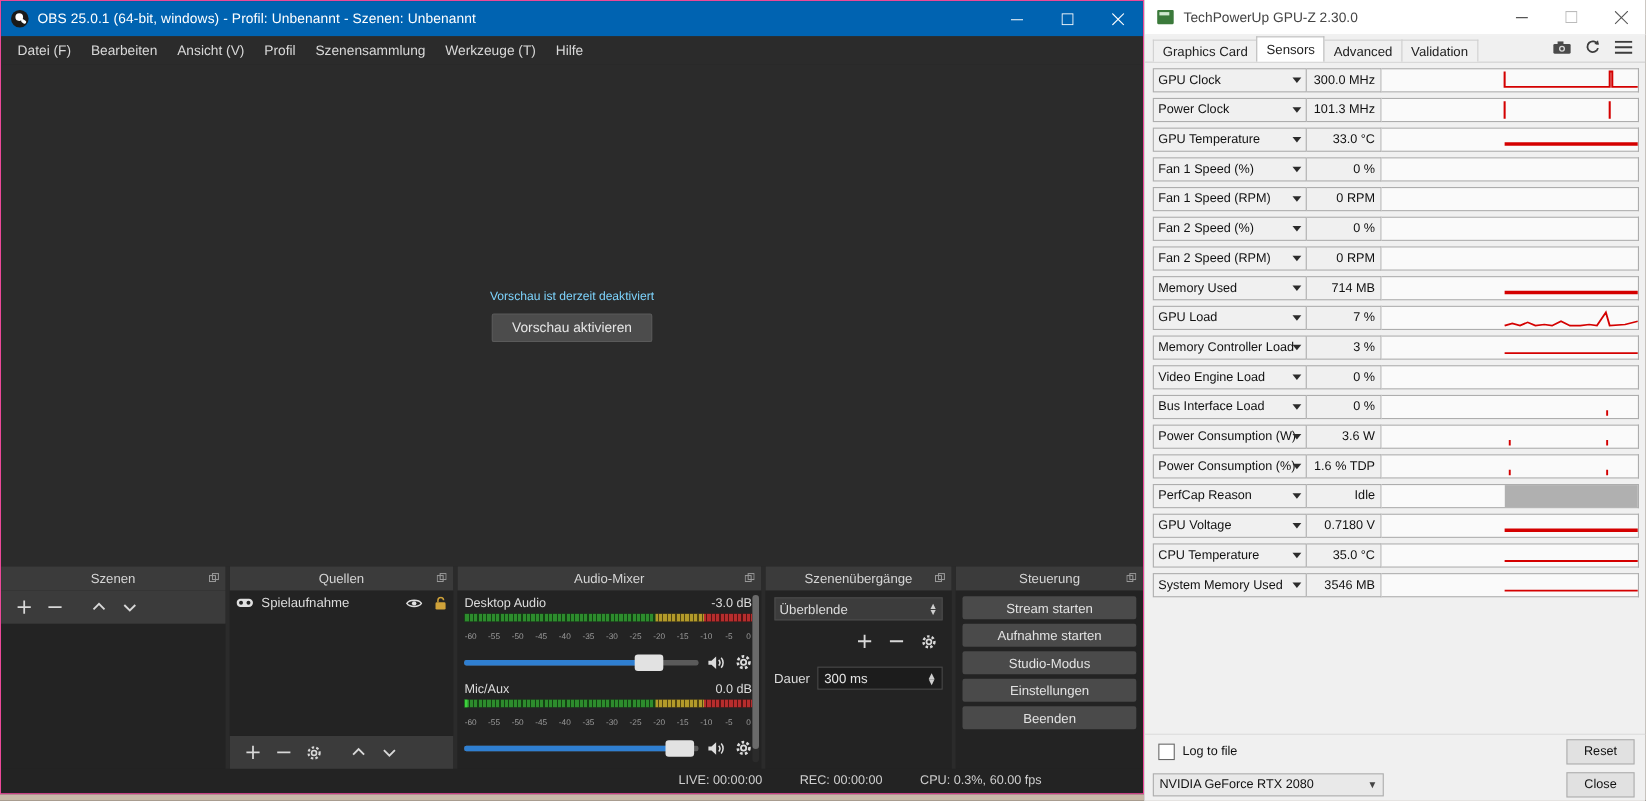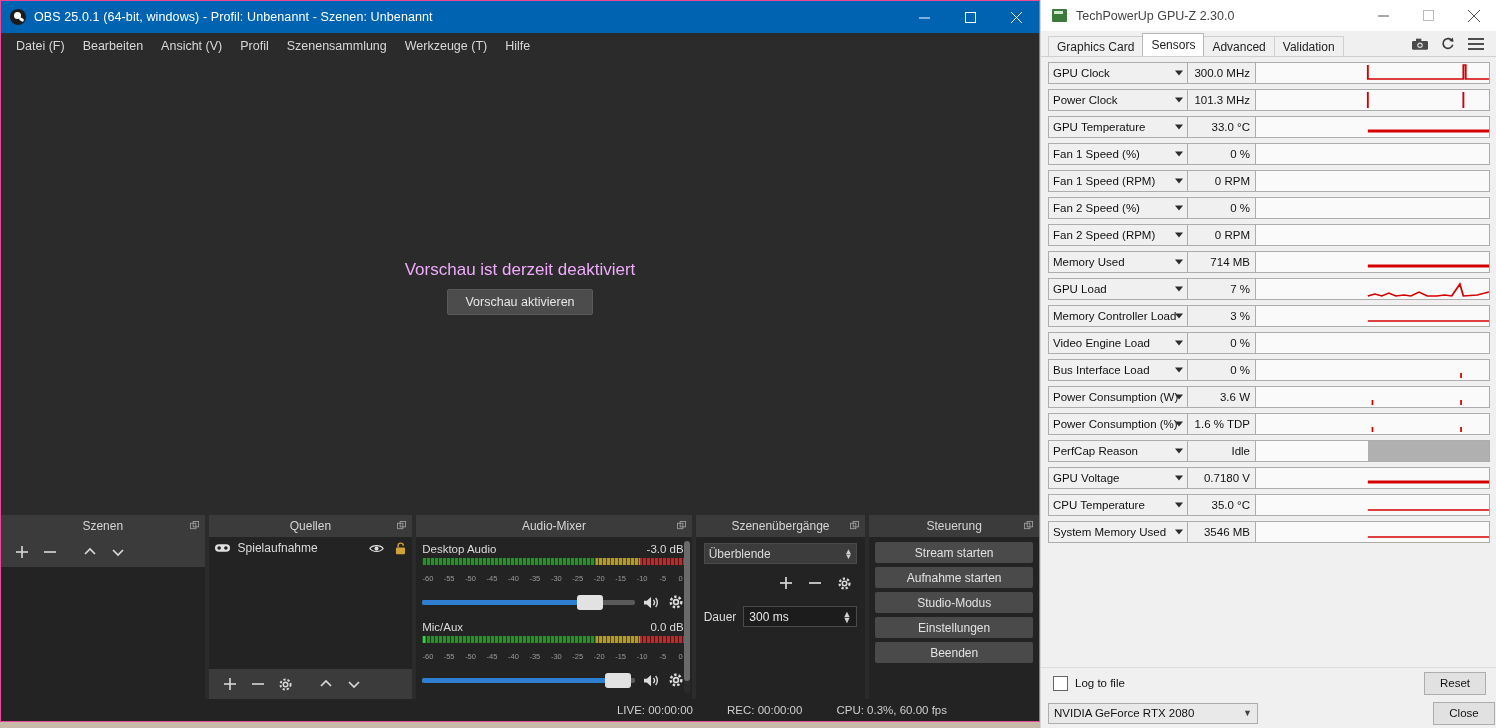--- a/index.html
+++ b/index.html
@@ -42,21 +42,21 @@
     height:26px;background:#2b2b2b;display:flex;align-items:center;
     padding-left:6px;flex:0 0 auto;
   }
   .obs-menu-item{
     color:#d8d8d8;font-size:12.5px;padding:4px 9px;white-space:nowrap;
   }
   #obs-preview{
     flex:1 1 auto;background:#2b2b2b;position:relative;
     display:flex;flex-direction:column;align-items:center;justify-content:center;
   }
-  #preview-msg{color:#f0abfc;font-size:17px;margin-bottom:9px;}
+  #preview-msg{color:#7dd3fc;font-size:11px;margin-bottom:9px;}
   #preview-btn{
     background:#4c4c4c;color:#e6e6e6;font-size:12.5px;
     padding:5px 17px;border:1px solid #5a5a5a;border-radius:2px;
   }
   
   #obs-docks{
     flex:0 0 auto;height:184px;display:flex;padding:0 0 0 0;
     background:#2b2b2b;gap:4px;
   }
   .dock{display:flex;flex-direction:column;background:#232323;}
@@ -224,21 +224,21 @@
   }
   .gz-check{
     width:13px;height:13px;border:1px solid #666;background:#fff;margin-right:7px;flex:0 0 auto;
   }
   #gz-logrow .lbl{font-size:11.5px;color:#111;}
   .gz-btn{
     margin-left:auto;width:60px;height:21px;background:#e1e1e1;border:1px solid #adadad;
     font-size:11.5px;color:#111;display:flex;align-items:center;justify-content:center;
   }
   #gz-bottomrow{
-    height:30px;display:flex;align-items:center;padding:0 1px 0 7px;
+    height:30px;display:flex;align-items:center;padding:0 10px 0 7px;
   }
   #gz-gpuselect{
     width:210px;height:21px;background:#e9e9e9;border:1px solid #adadad;display:flex;
     align-items:center;font-size:11.5px;color:#111;padding:0 5px;box-sizing:border-box;
   }
   #gz-gpuselect .chev{margin-left:auto;color:#444;font-size:9px;}
 </style>
 </head>
 <body>
 

